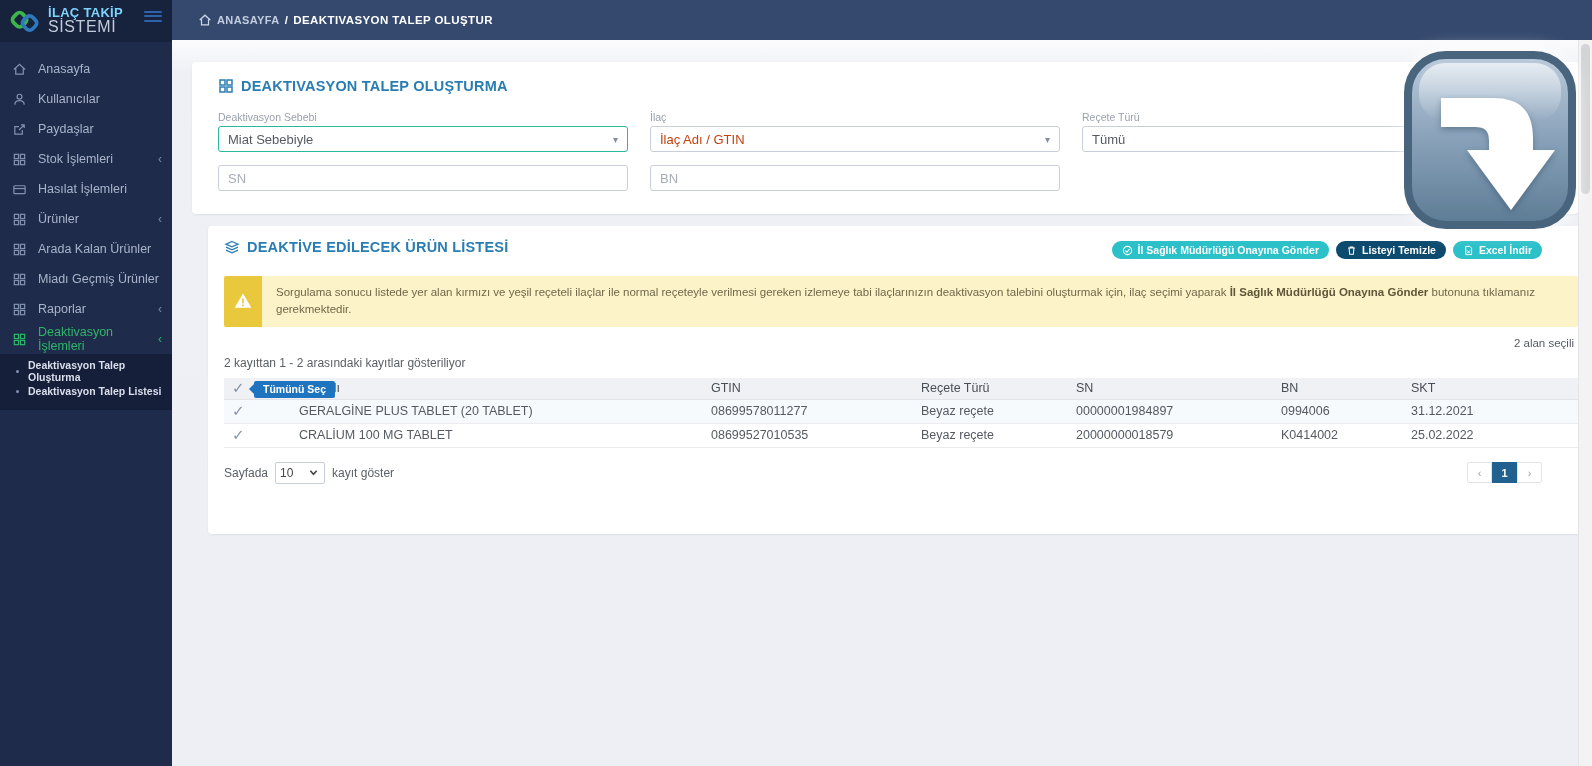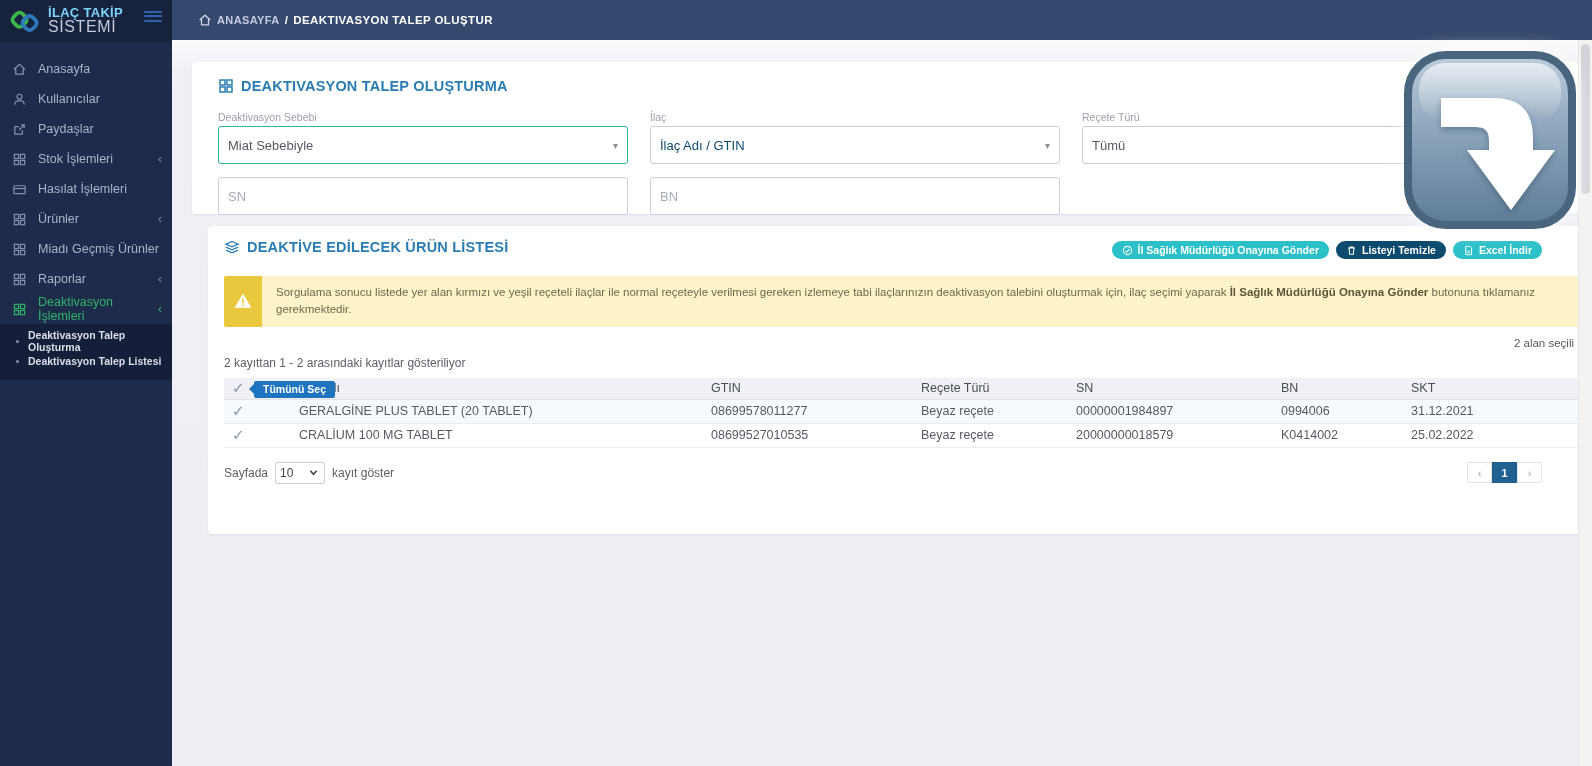--- a/index.html
+++ b/index.html
@@ -40,24 +40,24 @@
   .card-form { left:20px; top:22px; width:1386px; height:152px; padding:16px 26px; }
   .card-list { left:36px; top:186px; width:1386px; height:308px; padding:13px 16px; }
 
   .card-title { display:flex; align-items:center; gap:7px; color:#2a7db2; font-weight:bold; font-size:14.5px; letter-spacing:.2px; }
   .card-title svg { width:16px; height:16px; }
 
   
   .form-row { display:flex; gap:22px; margin-top:17px; }
   .fld { width:410px; }
   .fld-label { font-size:10.5px; color:#9aa0ab; margin-bottom:3px; }
-  .sel, .txt { height:38px; border:1px solid #c9cfd8; border-radius:3px; background:#fff; display:flex; align-items:center; padding:8px 9px; font-size:13px; color:#555a62; position:relative; cursor:pointer; }
+  .sel, .txt { height:26px; border:1px solid #c9cfd8; border-radius:3px; background:#fff; display:flex; align-items:center; padding:8px 9px; font-size:13px; color:#555a62; position:relative; cursor:pointer; }
   .sel.teal { border-color:#2ab79b; }
   .sel .caret { position:absolute; right:9px; color:#8a909a; font-size:10px; }
-  .sel .ph { color:#0c4a6e; }
+  .sel .ph { color:#c2410c; }
   .txt { width:100%; font-family:inherit; cursor:text; }
   .txt::placeholder { color:#a7adb6; }
   .form-row2 { margin-top:13px; }
 
   
   .list-head { display:flex; align-items:flex-start; justify-content:space-between; }
   .btn-row { display:flex; gap:7px; margin-top:2px; margin-right:36px; }
   .pill { display:flex; align-items:center; gap:5px; height:18px; border-radius:10px; padding:0 10px; font-size:10.5px; font-weight:bold; color:#fff; cursor:pointer; border:none; }
   .pill svg { width:11px; height:11px; }
   .pill.teal { background:#2cc0c9; }
@@ -162,20 +162,29 @@
     </div>
     <div class="menu-item">
       <svg class="mi-icon" viewBox="0 0 16 16" fill="none" stroke="currentColor" stroke-width="1.3">
           <rect x="2.5" y="2.5" width="4.5" height="4.5"></rect>
           <rect x="9" y="2.5" width="4.5" height="4.5"></rect>
           <rect x="2.5" y="9" width="4.5" height="4.5"></rect>
           <rect x="9" y="9" width="4.5" height="4.5"></rect>
         </svg>
       <span>Ürünler</span>
       <span class="chev">‹</span>
+    </div>
+    <div class="menu-item">
+      <svg class="mi-icon" viewBox="0 0 16 16" fill="none" stroke="currentColor" stroke-width="1.3">
+          <rect x="2.5" y="2.5" width="4.5" height="4.5"></rect>
+          <rect x="9" y="2.5" width="4.5" height="4.5"></rect>
+          <rect x="2.5" y="9" width="4.5" height="4.5"></rect>
+          <rect x="9" y="9" width="4.5" height="4.5"></rect>
+        </svg>
+      <span>Arada Kalan Ürünler</span>
     </div>
     <div class="menu-item">
       <svg class="mi-icon" viewBox="0 0 16 16" fill="none" stroke="currentColor" stroke-width="1.3">
           <rect x="2.5" y="2.5" width="4.5" height="4.5"></rect>
           <rect x="9" y="2.5" width="4.5" height="4.5"></rect>
           <rect x="2.5" y="9" width="4.5" height="4.5"></rect>
           <rect x="9" y="9" width="4.5" height="4.5"></rect>
         </svg>
       <span>Miadı Geçmiş Ürünler</span>
     </div>

